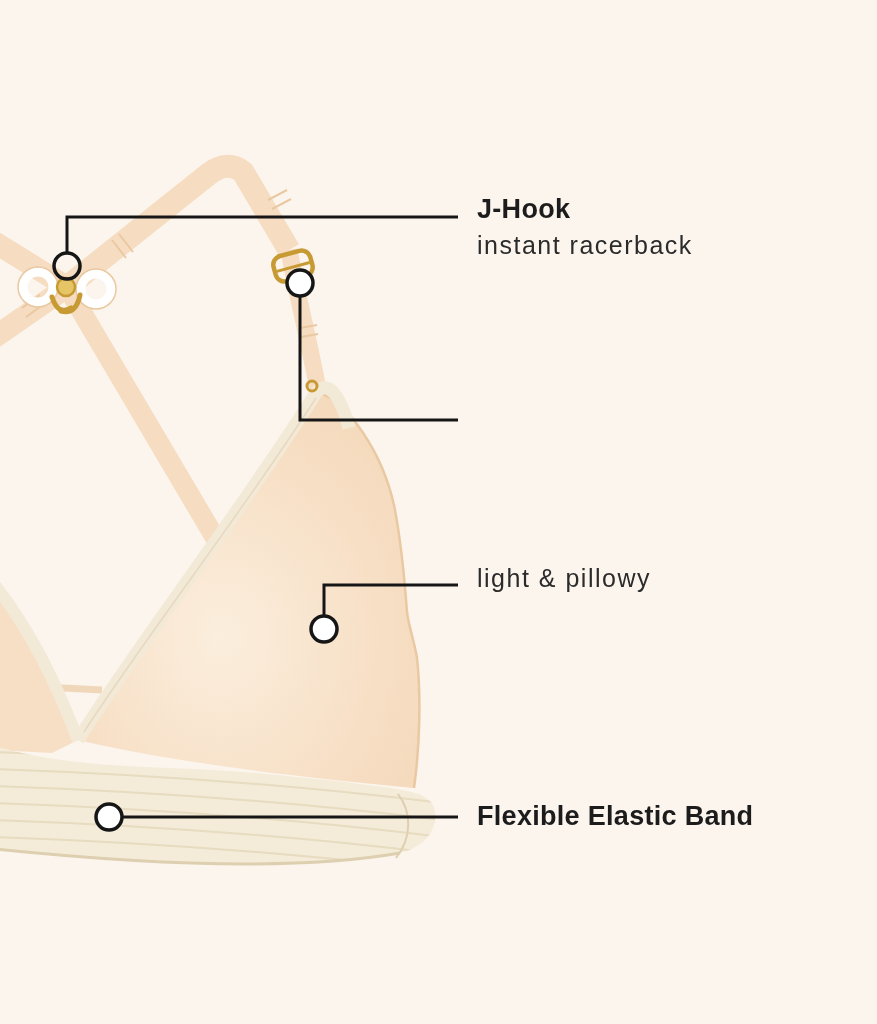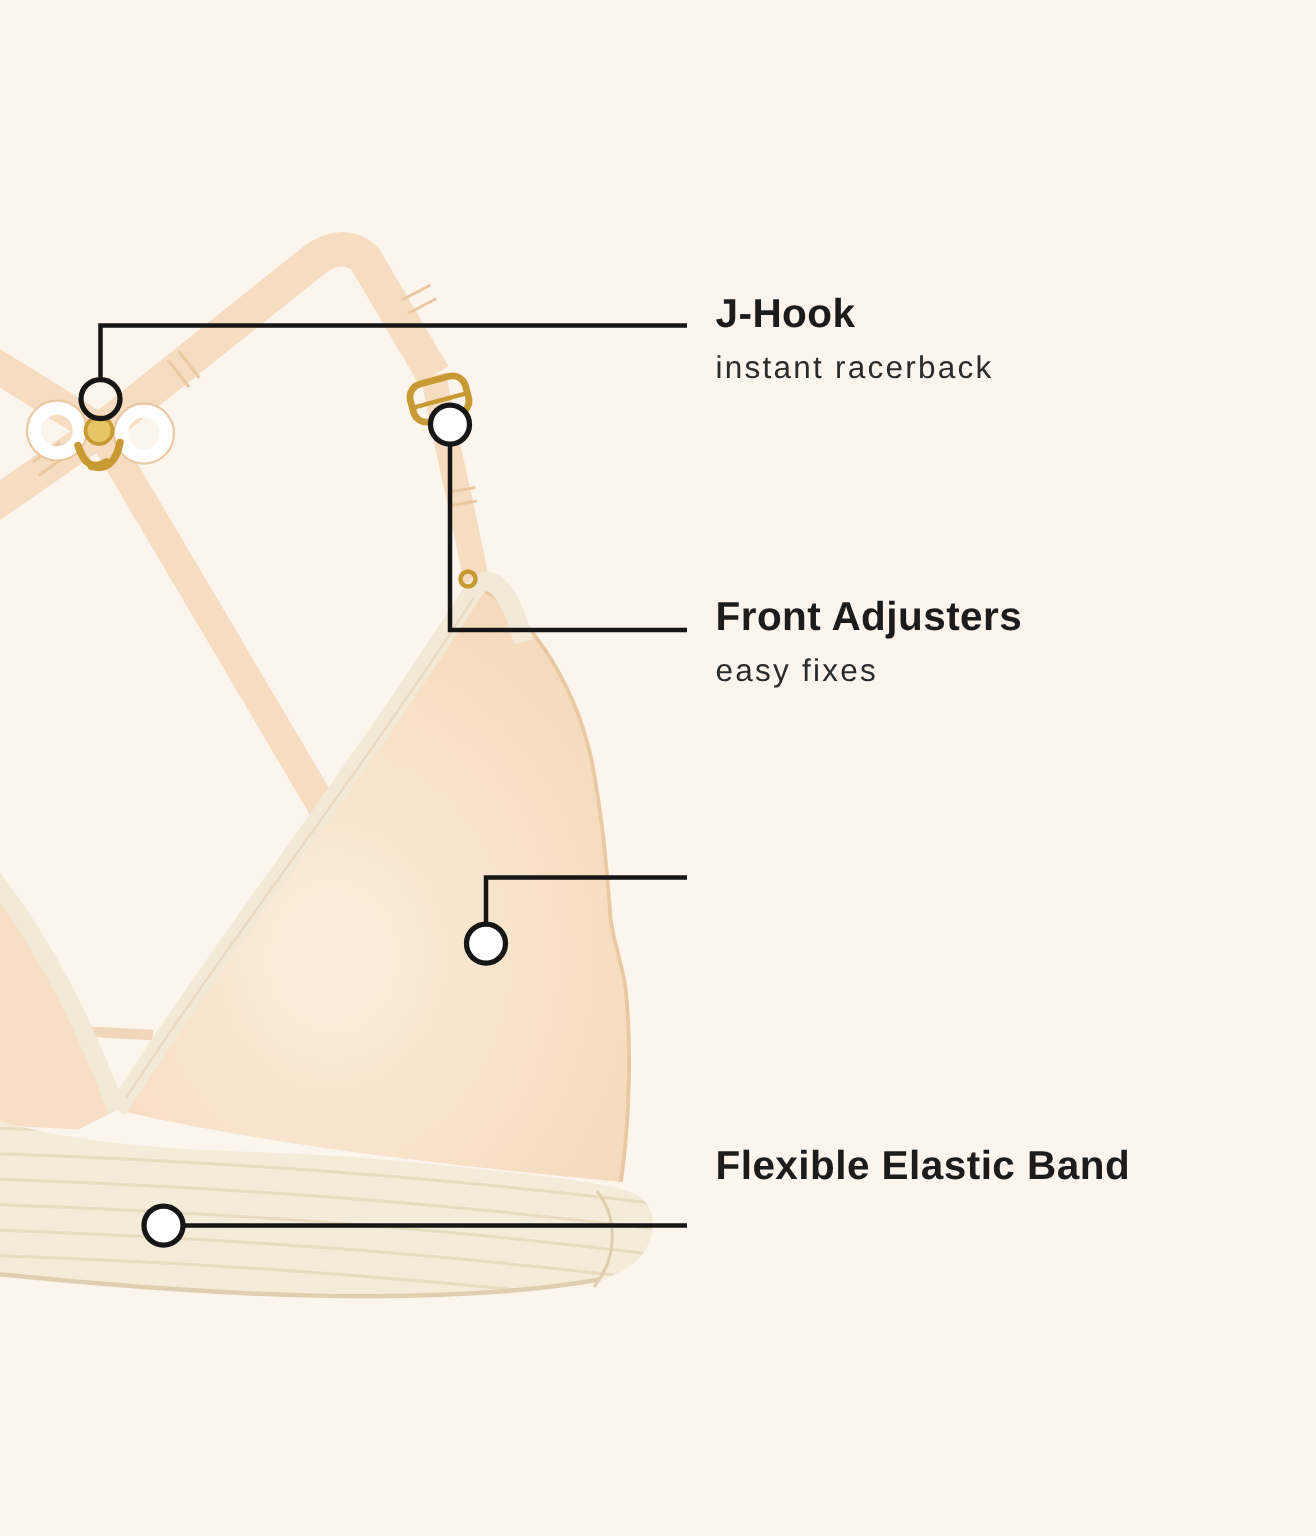--- a/index.html
+++ b/index.html
@@ -11,27 +11,27 @@
   .stage{position:relative;width:877px;height:925px;background:var(--bg,#fbf5ee);}
   .stage svg{position:absolute;left:0;top:0;}
   .callout{position:absolute;left:477px;color:var(--text,#1c1c1c);}
   .callout .title{
     font-size:27px;font-weight:700;letter-spacing:.3px;line-height:34px;
     color:var(--text,#1c1c1c);
   }
   .callout .title.two-line{line-height:39px;}
   .callout .title span{display:block;}
   .callout .subtitle{
-    font-size:21px;font-weight:400;letter-spacing:1.5px;line-height:27px;
+    font-size:25px;font-weight:400;letter-spacing:1.5px;line-height:27px;
     margin-top:6px;color:var(--subtext,#2b2b2b);
   }
   #callout-jhook{top:192px;}
   #callout-front-adjusters{top:394px;}
   #callout-spacer-padding{top:559px;}
-  #callout-elastic-band{top:760px;}
+  #callout-elastic-band{top:799px;}
 </style>
 </head>
 <body>
 
 <div class="stage">
 
   <svg width="877" height="1024" viewBox="0 0 877 1024">
     <defs>
       <radialGradient id="cupGrad" cx="0.42" cy="0.62" r="0.85">
         <stop offset="0" style="stop-color:var(--cup-highlight,#fbeedd)"></stop>
@@ -127,30 +127,25 @@
     </g>
   </svg>
 
   <div class="callout" id="callout-jhook">
     <div class="title">
       <span>J-Hook</span>
     </div>
     <div class="subtitle">instant racerback</div>
   </div>
 
-  <div class="callout" id="callout-front-adjusters">
-    <div class="title">
-      <span>Front Adjusters</span>
-    </div>
-    <div class="subtitle">easy fixes</div>
-  </div>
 
   <div class="callout" id="callout-spacer-padding">
     <div class="title two-line">
     </div>
+    <div class="subtitle">light &amp; pillowy</div>
   </div>
 
   <div class="callout" id="callout-elastic-band">
     <div class="title">
       <span>Flexible Elastic Band</span>
     </div>
   </div>
 
 </div>
 

